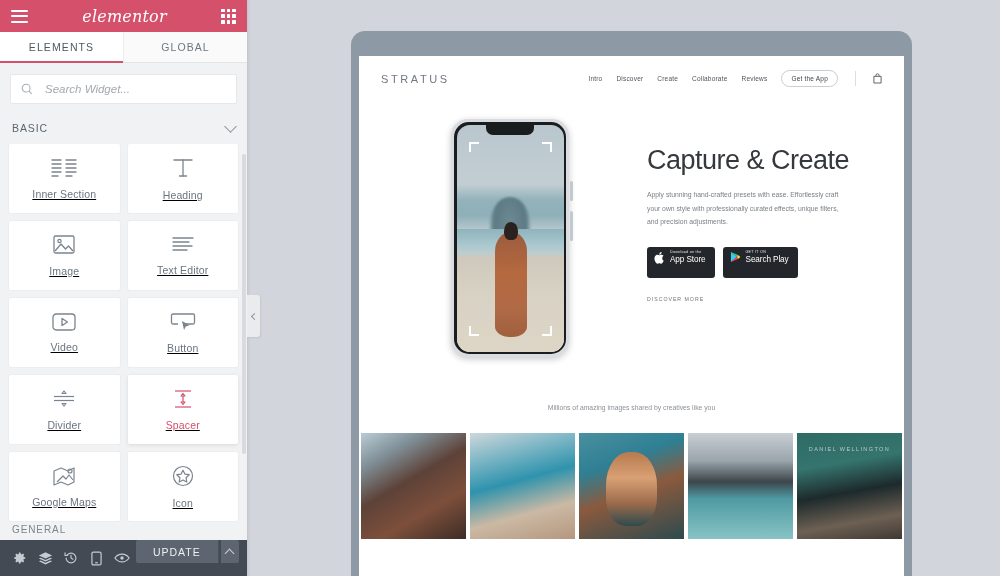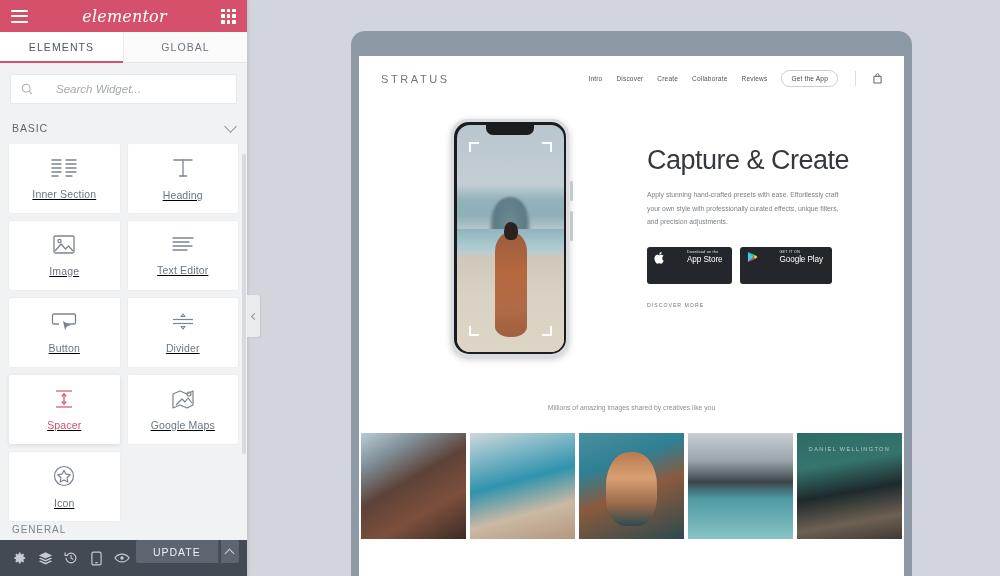--- a/index.html
+++ b/index.html
@@ -36,21 +36,21 @@
     font-size: 10.5px; letter-spacing: 1.1px; color: #6d7882; cursor: pointer;
     background: #fafafa; position: relative;
   }
   .tab.active { background: #fff; color: #4c5763; }
   .tab.active:after { content: ""; position: absolute; left: 0; right: 0; bottom: -1px; height: 2px; background: #d4506b; }
   .tab:first-child { border-right: 1px solid #ebecee; }
 
   .search-wrap { padding: 11px 10px 10px; background: #f1f2f3; }
   .search-box {
     height: 30px; background: #fff; border: 1px solid #e6e7e9; border-radius: 2px;
-    display: flex; align-items: center; padding: 0 10px; gap: 23px;
+    display: flex; align-items: center; padding: 0 10px; gap: 12px;
   }
   .search-box svg { flex: 0 0 auto; }
   .search-input {
     border: 0; outline: 0; font-size: 11.5px; font-style: italic; color: #9aa1a9;
     font-family: "Liberation Sans", sans-serif; width: 100%; background: transparent;
   }
   .search-input::placeholder { color: #a3a9b0; font-style: italic; }
 
   .section-head {
     padding: 8px 12px 10px; display: flex; align-items: center; justify-content: space-between;
@@ -155,22 +155,22 @@
   .b-tr { top: 17px; right: 12px; border-left: 0; border-bottom: 0; }
   .b-bl { bottom: 16px; left: 12px; border-right: 0; border-top: 0; }
   .b-br { bottom: 16px; right: 12px; border-left: 0; border-top: 0; }
   .side-btn { position: absolute; right: -4px; width: 3px; background: #c3c9ce; border-radius: 2px; }
 
   .hero-col { flex: 1; padding: 38px 0 0 12px; }
   .hero-title { font-size: 27px; color: #35393d; letter-spacing: -.5px; font-weight: 400; }
   .hero-desc { font-size: 6.8px; line-height: 2.0; color: #7b8187; margin-top: 12px; max-width: 200px; }
   .badges { display: flex; gap: 8px; margin-top: 18px; }
   .badge {
-    background: #23262a; border-radius: 3px; padding: 4px 9px 20px 7px; display: flex;
-    align-items: center; gap: 22px; cursor: pointer;
+    background: #23262a; border-radius: 3px; padding: 4px 9px 14px 7px; display: flex;
+    align-items: center; gap: 5px; cursor: pointer;
   }
   .badge-txt { color: #fff; line-height: 1.1; }
   .badge-sm { font-size: 3.6px; letter-spacing: .3px; display: block; opacity: .9; }
   .badge-lg { font-size: 8.2px; display: block; letter-spacing: -.1px; }
   .discover-more { margin-top: 18px; font-size: 5.2px; letter-spacing: 1px; color: #6f767c; cursor: pointer; }
 
   .inspire { text-align: center; padding: 34px 0 0; }
   .inspire-title { font-size: 21px; color: #35393d; font-weight: 400; letter-spacing: -.2px; }
   .inspire-sub { font-size: 6.8px; color: #8b9197; margin-top: 13px; }
 
@@ -275,20 +275,27 @@
         <div class="widget">
           <svg width="24" height="20" viewBox="0 0 24 20" fill="none" stroke-width="1.3" stroke-linecap="round">
             <line x1="2" y1="3" x2="22" y2="3"></line>
               <line x1="2" y1="7" x2="18" y2="7"></line>
             <line x1="2" y1="11" x2="21" y2="11"></line>
               <line x1="2" y1="15" x2="16" y2="15"></line>
           </svg>
           <span class="wlabel">Text Editor</span>
         </div>
 
+        <div class="widget">
+          <svg width="26" height="20" viewBox="0 0 26 20" fill="none" stroke-width="1.3" stroke-linejoin="round">
+            <rect x="2" y="2" width="22" height="16" rx="3.2"></rect>
+            <path d="M11 6.5l5.5 3.5L11 13.5z"></path>
+          </svg>
+          <span class="wlabel">Video</span>
+        </div>
 
         <div class="widget">
           <svg width="26" height="22" viewBox="0 0 26 22" fill="none" stroke-width="1.3" stroke-linejoin="round">
             <path d="M3 3h20a1.5 1.5 0 011.5 1.5v7A1.5 1.5 0 0123 13H13"></path>
             <path d="M3 3a1.5 1.5 0 00-1.5 1.5v7A1.5 1.5 0 003 13h5"></path>
             <path d="M12 10l2 9 1.8-3.6 3.6-1.2z" fill="#7b848e" stroke="none"></path>
           </svg>
           <span class="wlabel">Button</span>
         </div>
 
@@ -439,21 +446,21 @@
               </div>
               <div class="badge">
                 <svg width="11" height="12" viewBox="0 0 12 13">
                   <path d="M1 1l6.3 5.5L1 12z" fill="#3bccff"></path>
                   <path d="M1 1l6.3 5.5L9.3 4.6z" fill="#34d17a"></path>
                   <path d="M1 12l6.3-5.5L9.3 8.4z" fill="#ff4242"></path>
                   <path d="M9.3 4.6l2 1.9-2 1.9-2-1.9z" fill="#ffd747"></path>
                 </svg>
                 <span class="badge-txt">
                   <span class="badge-sm">GET IT ON</span>
-                  <span class="badge-lg">Google Play</span>
+                  <span class="badge-lg">Search Play</span>
                 </span>
               </div>
             </div>
             <div class="discover-more">DISCOVER MORE</div>
           </div>
         </div>
 
         <div class="inspire">
           <p class="inspire-sub">Millions of amazing images shared by creatives like you</p>
         </div>

